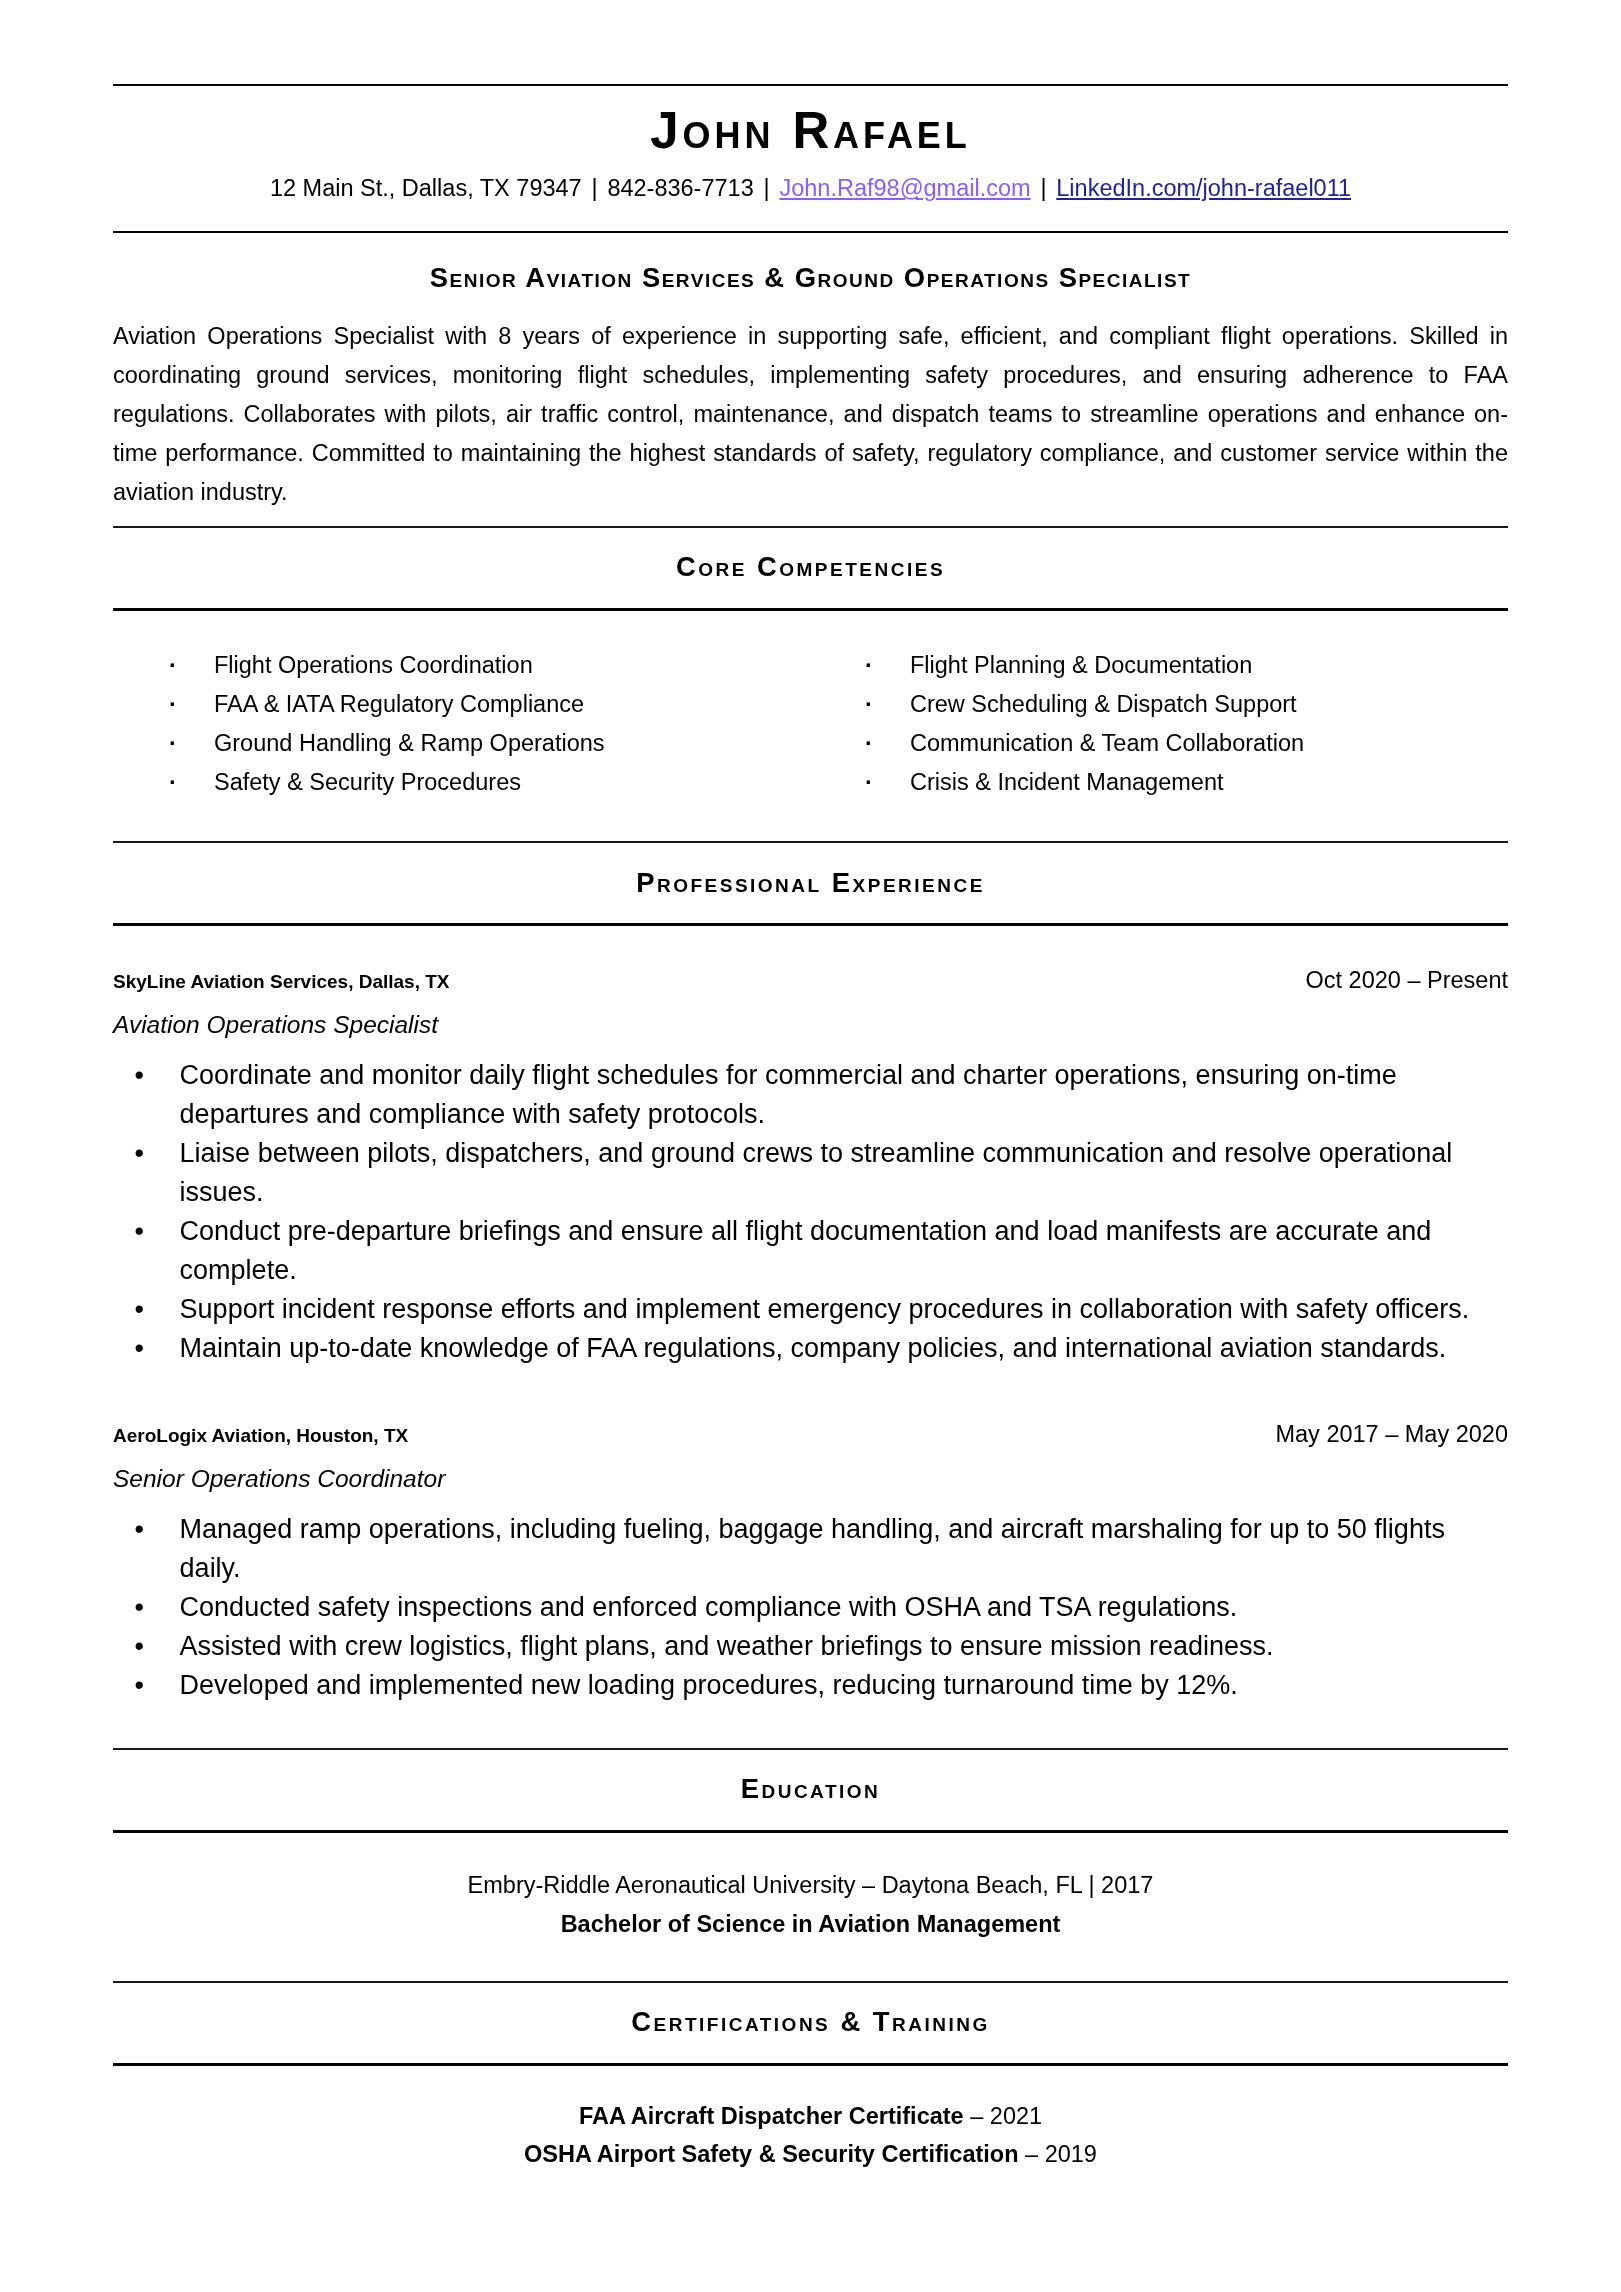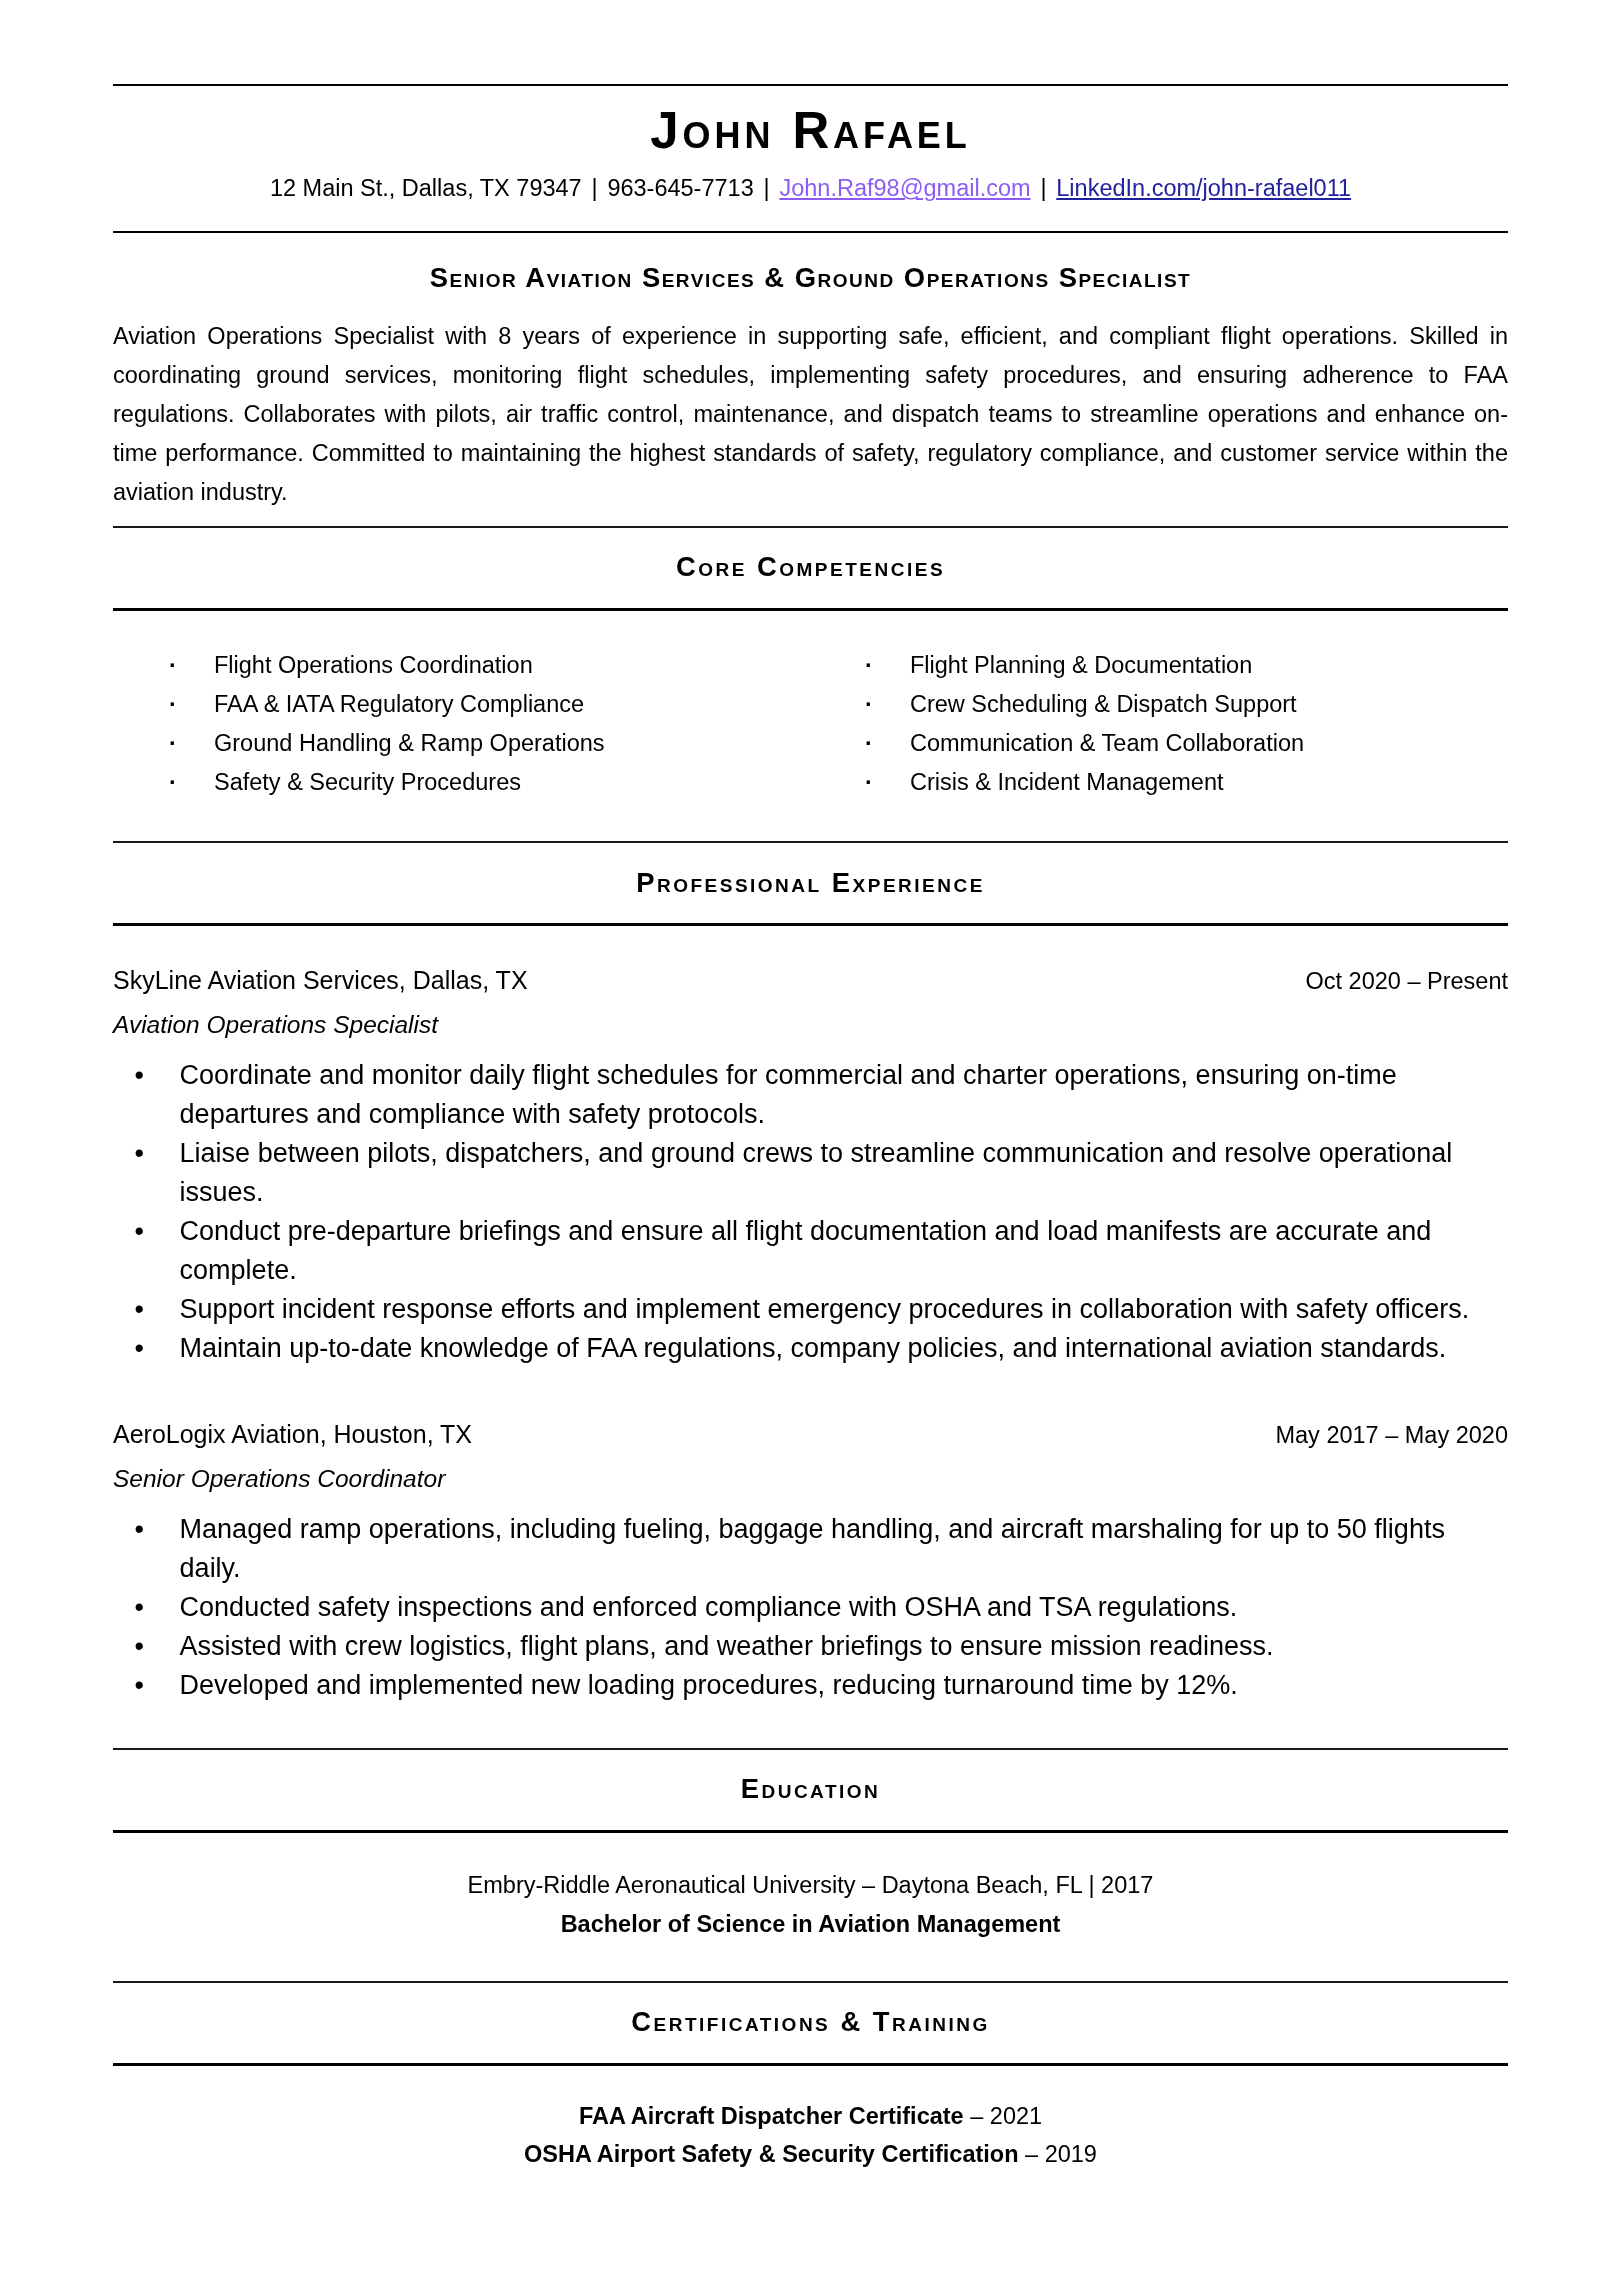--- a/index.html
+++ b/index.html
@@ -95,21 +95,21 @@
 
   
   .experience-block { margin-bottom: 43px; }
   .job { margin-top: 35px; }
   .job + .job { margin-top: 47px; }
   .job-header {
     display: flex;
     justify-content: space-between;
     align-items: baseline;
   }
-  .company { font-size: 25px; font-weight: 400; line-height: 39px; }
+  .company { font-size: 19px; font-weight: 700; line-height: 39px; }
   .dates { font-size: 23.5px; line-height: 39px; }
   .role { margin-top: 3.9px; font-size: 24.5px; font-style: italic; line-height: 39px; }
   .job-bullets {
     margin-top: 11.8px;
     margin-left: 21.6px;
     list-style: none;
   }
   .job-bullets li {
     position: relative;
     padding-left: 45px;
@@ -143,21 +143,21 @@
   .cert-name { font-weight: 700; }
 </style>
 </head>
 <body>
 
 <div class="page">
 
   <header class="header">
     <h1 class="name">John Rafael</h1>
     <div class="contact">
-      <span>12 Main St., Dallas, TX 79347</span><span class="sep">|</span><span>963-645-7713</span><span class="sep">|</span><a class="link" style="color: #8b5cf6;">John.Raf98@gmail.com</a><span class="sep">|</span><a class="link" style="color: rgb(34, 34, 158);">LinkedIn.com/john-rafael011</a>
+      <span>12 Main St., Dallas, TX 79347</span><span class="sep">|</span><span>842-836-7713</span><span class="sep">|</span><a class="link" style="color: #8b5cf6;">John.Raf98@gmail.com</a><span class="sep">|</span><a class="link" style="color: rgb(34, 34, 158);">LinkedIn.com/john-rafael011</a>
     </div>
   </header>
 
   <h2 class="doc-title">Senior Aviation Services &amp; Ground Operations Specialist</h2>
 
   <p class="summary">Aviation Operations Specialist with 8 years of experience in supporting safe, efficient, and compliant flight operations. Skilled in coordinating ground services, monitoring flight schedules, implementing safety procedures, and ensuring adherence to FAA regulations. Collaborates with pilots, air traffic control, maintenance, and dispatch teams to streamline operations and enhance on-time performance. Committed to maintaining the highest standards of safety, regulatory compliance, and customer service within the aviation industry.</p>
 
   <h3 class="section-heading">Core Competencies</h3>
   <div class="competencies">
     <ul class="comp-col">

